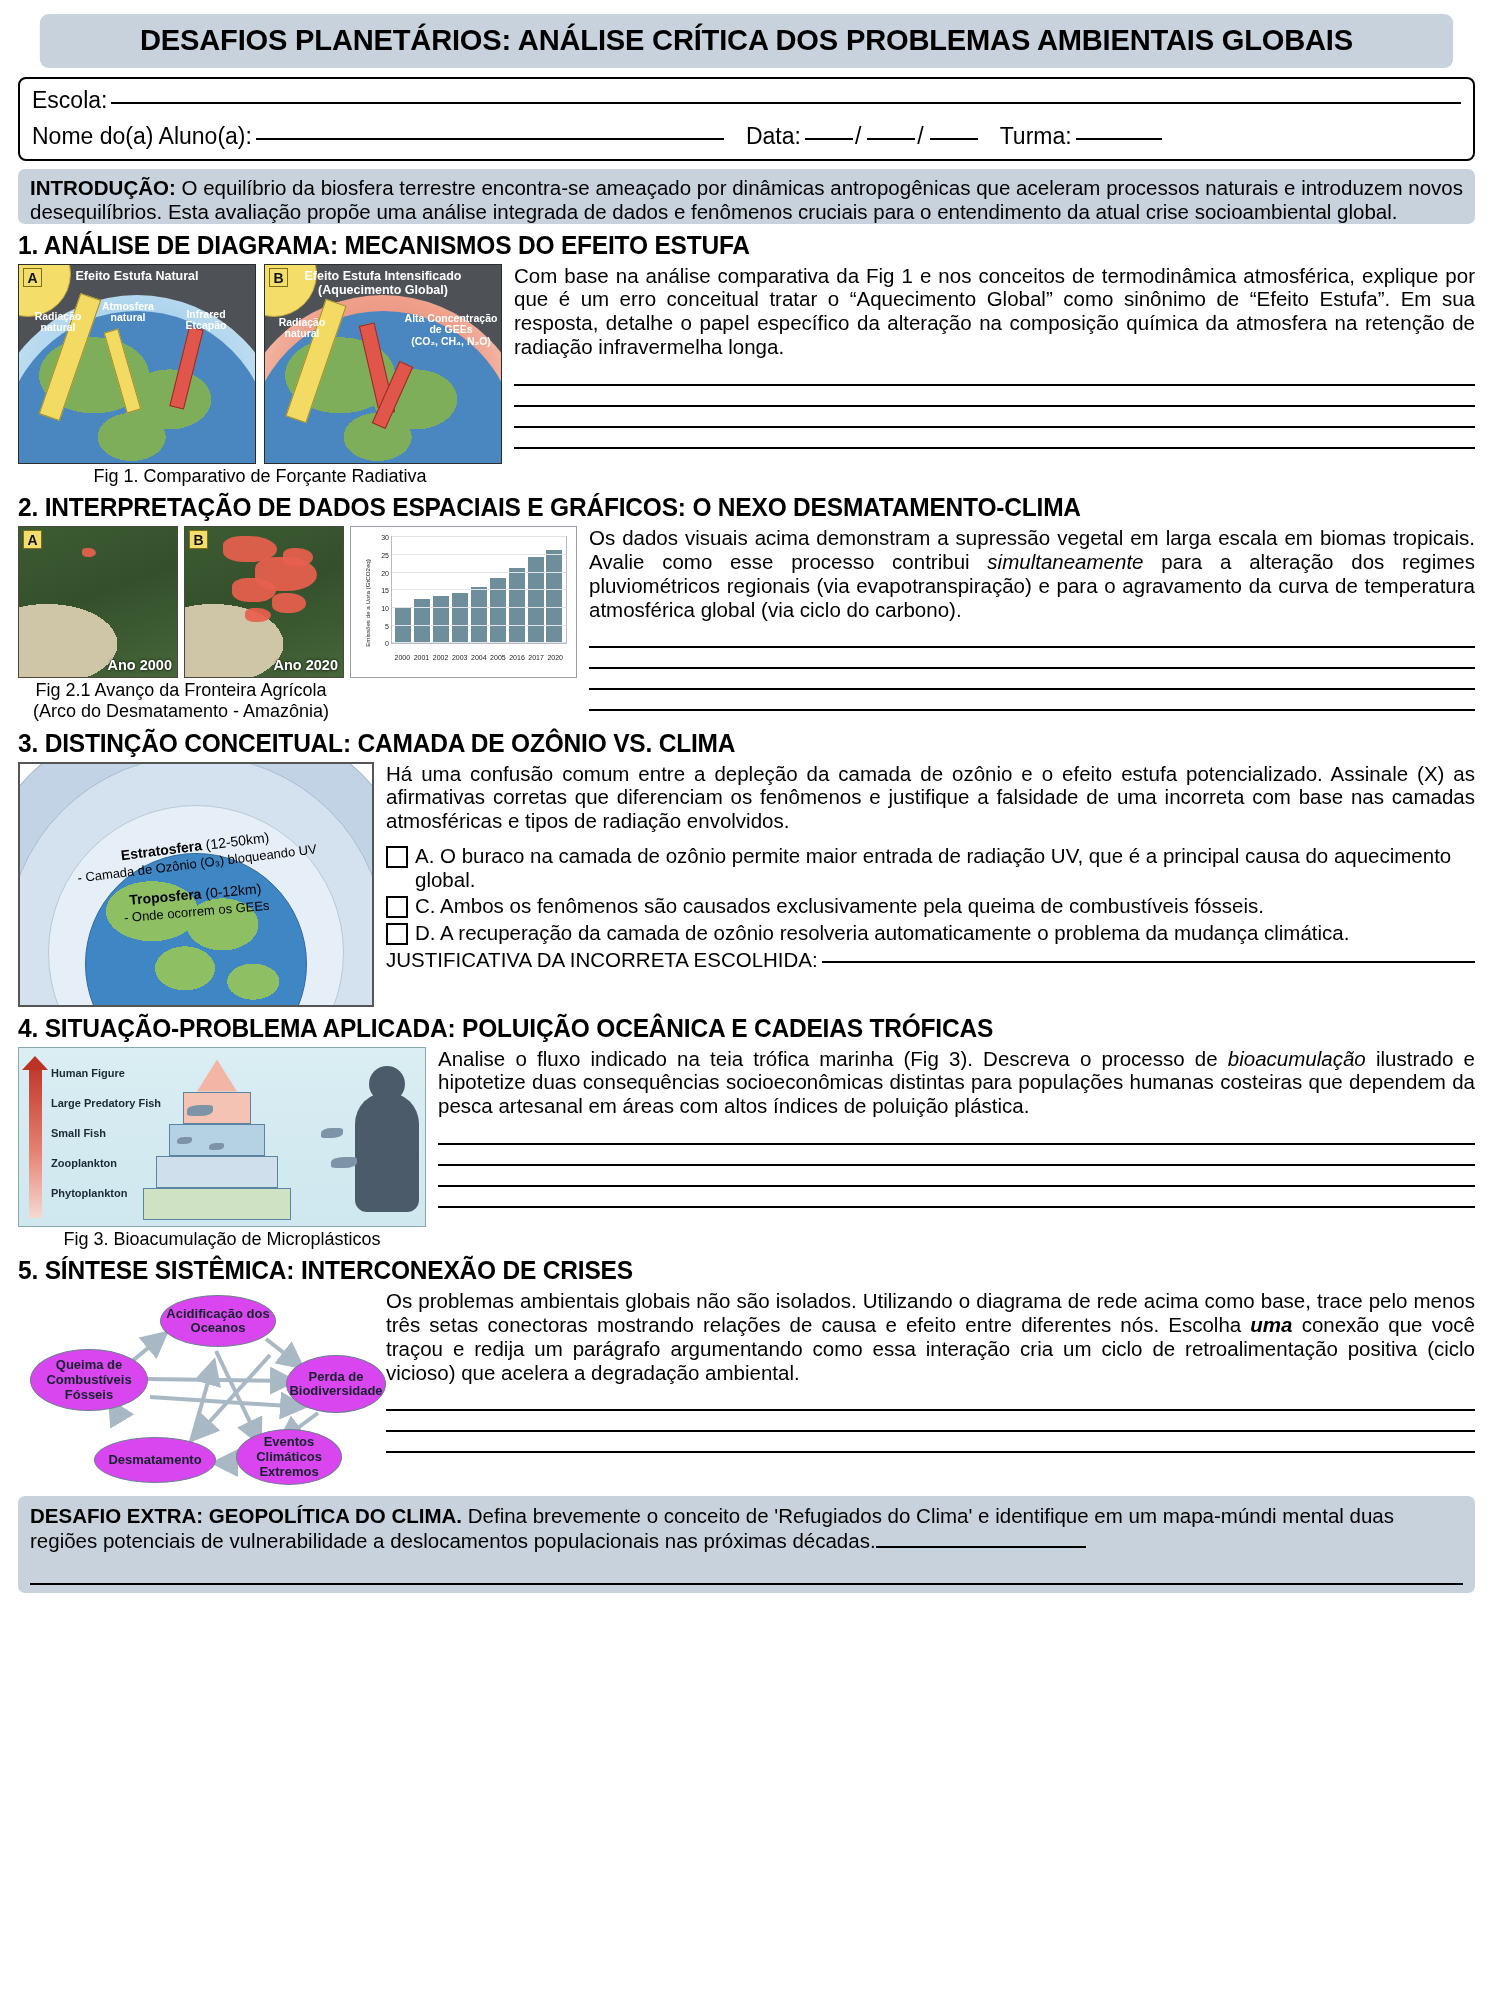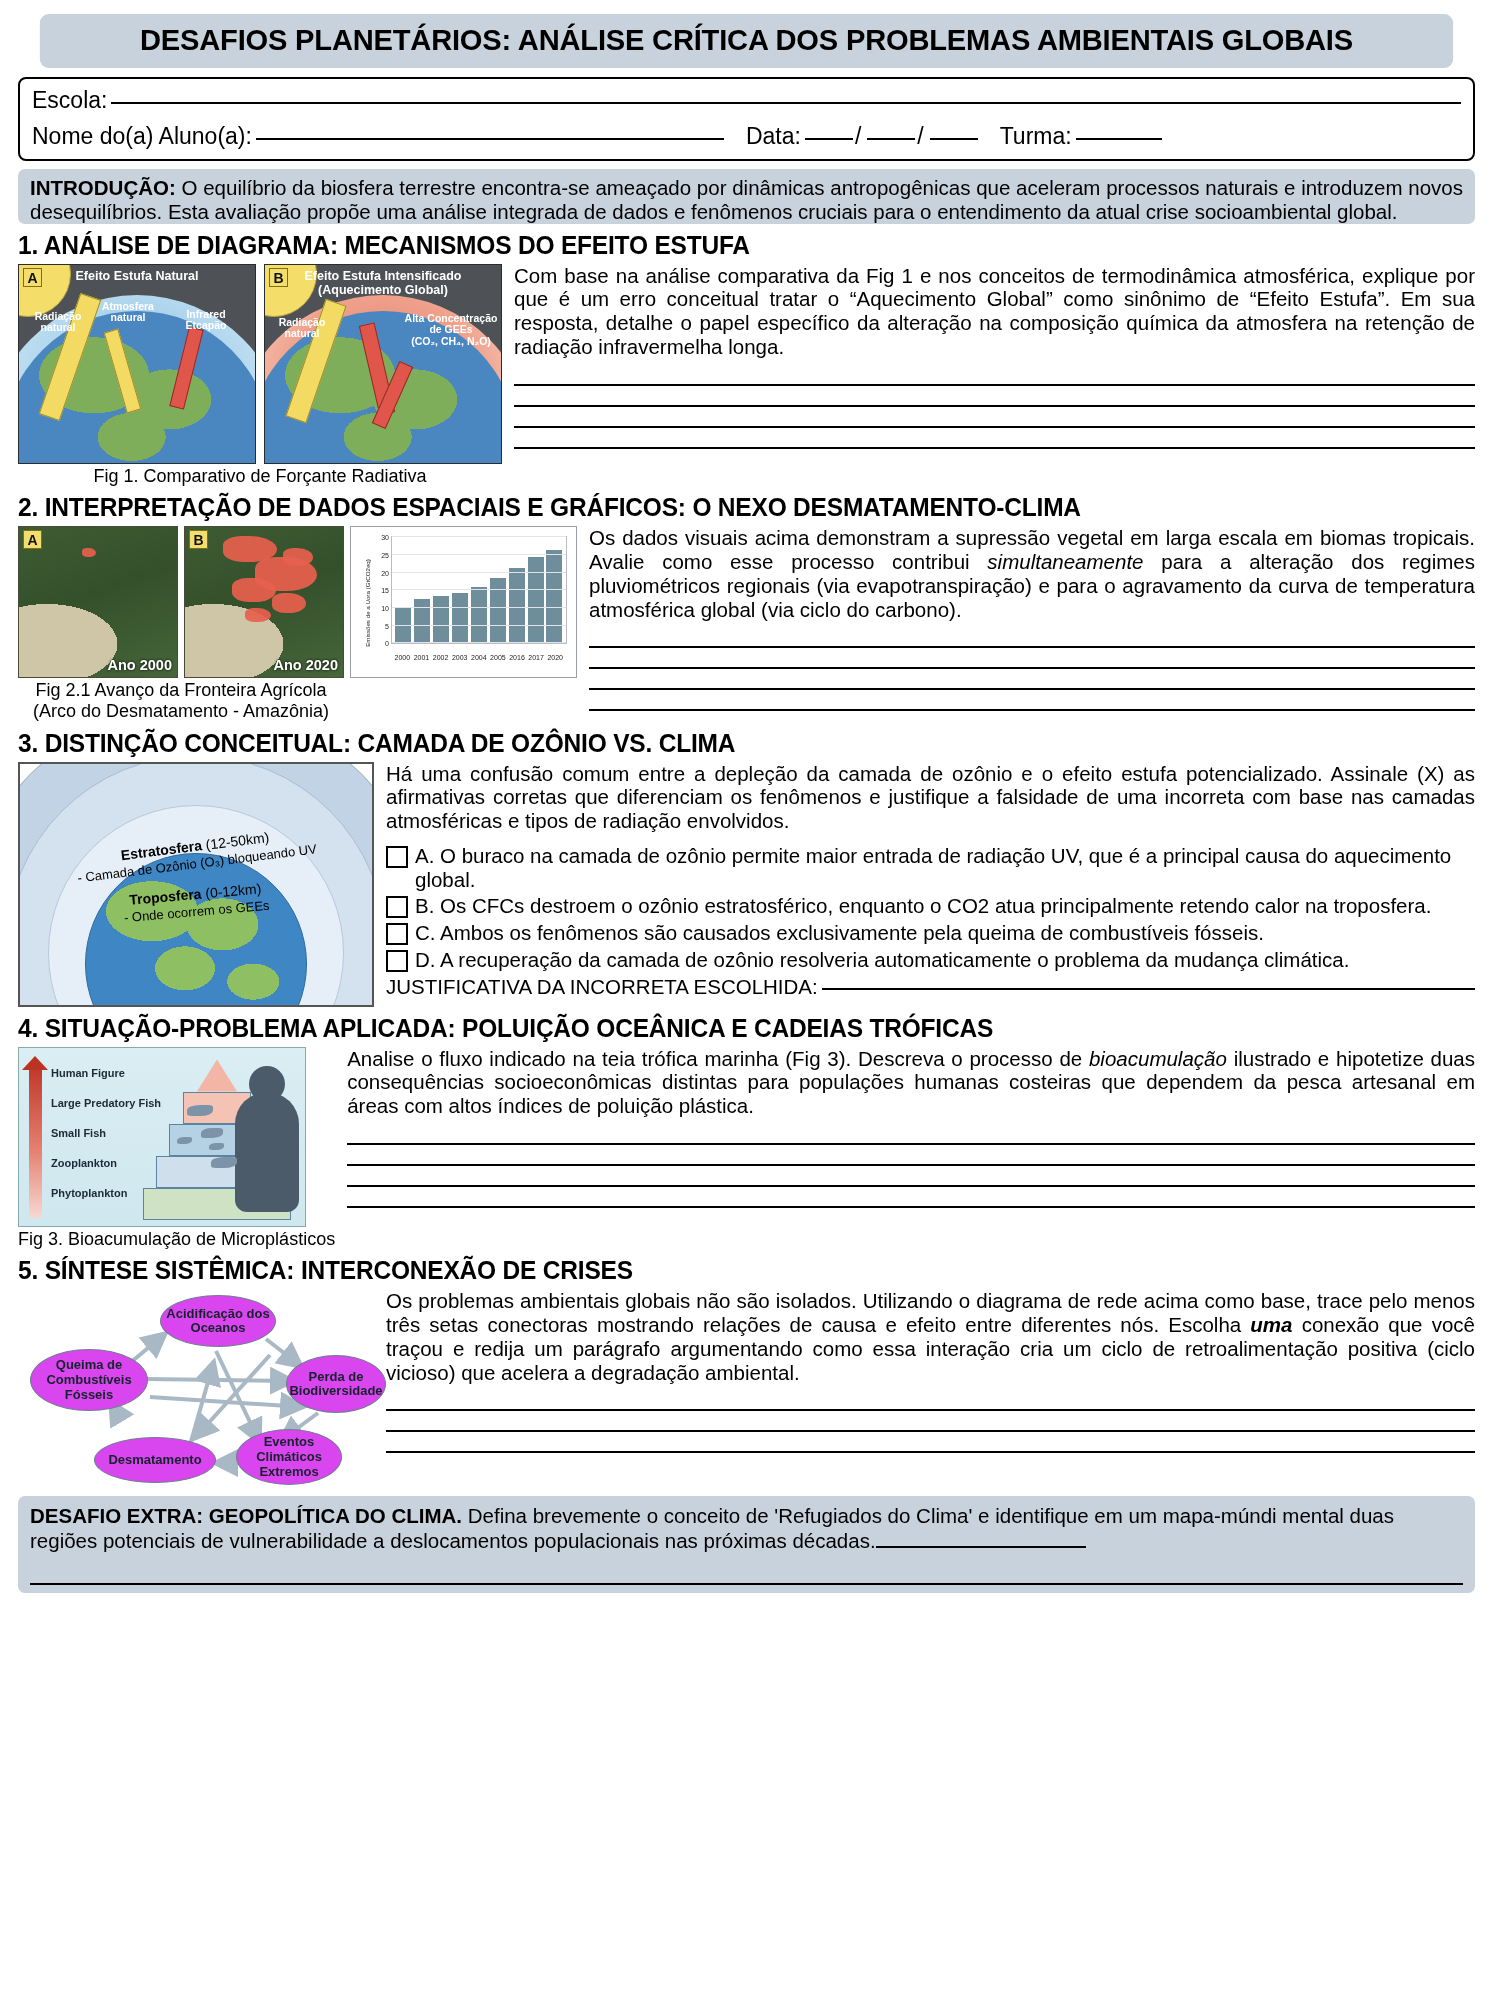--- a/index.html
+++ b/index.html
@@ -182,21 +182,21 @@
   .oz-trop { top: 122px; transform: rotate(-5deg); }
   .oz-sub { font-size: 13px; }
 
   
   .mc-row { display: flex; align-items: flex-start; gap: 7px; margin-top: 3px; }
   .cbx { width: 22px; height: 22px; border: 2px solid #000; flex: none; margin-top: 2px; background: #fff;}
   .mc-text { font-size: 20.5px; line-height: 1.16; }
   .just-row { display: flex; align-items: baseline; font-size: 20.5px; margin-top: 3px; white-space: nowrap; }
 
   
-  .tp { width: 288px; height: 180px; border: 1px solid #8aa; position: relative; overflow: hidden;
+  .tp { width: 408px; height: 180px; border: 1px solid #8aa; position: relative; overflow: hidden;
         background: linear-gradient(180deg, #daeef3 0%, #cfe7ef 100%); }
   .tp-arrow { position: absolute; left: 10px; bottom: 8px; width: 13px; height: 150px;
               background: linear-gradient(180deg, #c0392b 0%, #e58171 55%, #f6d9d2 100%); }
   .tp-arrow:after { content:""; position: absolute; left: -7px; top: -12px; border-left: 13px solid transparent;
               border-right: 13px solid transparent; border-bottom: 14px solid #bb3325; }
   .tp-lbls { position: absolute; left: 32px; top: 10px; font-size: 11px; font-weight: bold; color: #1b2a36; }
   .tp-lbls div { height: 30px; line-height: 30px; }
   .pyr { position: absolute; left: 128px; bottom: 6px; width: 140px; height: 160px; }
   .pyr .lvl { position: absolute; left: 50%; transform: translateX(-50%); border: 1px solid #5b84a3; }
   .human { position: absolute; right: 6px; bottom: 14px; width: 64px; height: 120px;
@@ -425,24 +425,20 @@
     </div>
     <div style="flex:1;">
       <div class="body-text">Há uma confusão comum entre a depleção da camada de ozônio e o efeito estufa potencializado. Assinale (X) as afirmativas corretas que diferenciam os fenômenos e justifique a falsidade de uma incorreta com base nas camadas atmosféricas e tipos de radiação envolvidos.</div>
       <div style="height:8px"></div>
       <div class="mc-row">
         <span class="cbx"></span>
         <span class="mc-text">A. O buraco na camada de ozônio permite maior entrada de radiação UV, que é a principal causa do aquecimento global.</span>
       </div>
       <div class="mc-row">
         <span class="cbx"></span>
-        <span class="mc-text">B. Os CFCs destroem o ozônio estratosférico, enquanto o CO2 atua principalmente retendo calor na troposfera.</span>
-      </div>
-      <div class="mc-row">
-        <span class="cbx"></span>
         <span class="mc-text">C. Ambos os fenômenos são causados exclusivamente pela queima de combustíveis fósseis.</span>
       </div>
       <div class="mc-row">
         <span class="cbx"></span>
         <span class="mc-text">D. A recuperação da camada de ozônio resolveria automaticamente o problema da mudança climática.</span>
       </div>
       <div class="just-row">
         <span>JUSTIFICATIVA DA INCORRETA ESCOLHIDA:</span>
         <span class="dots"></span>
       </div>

